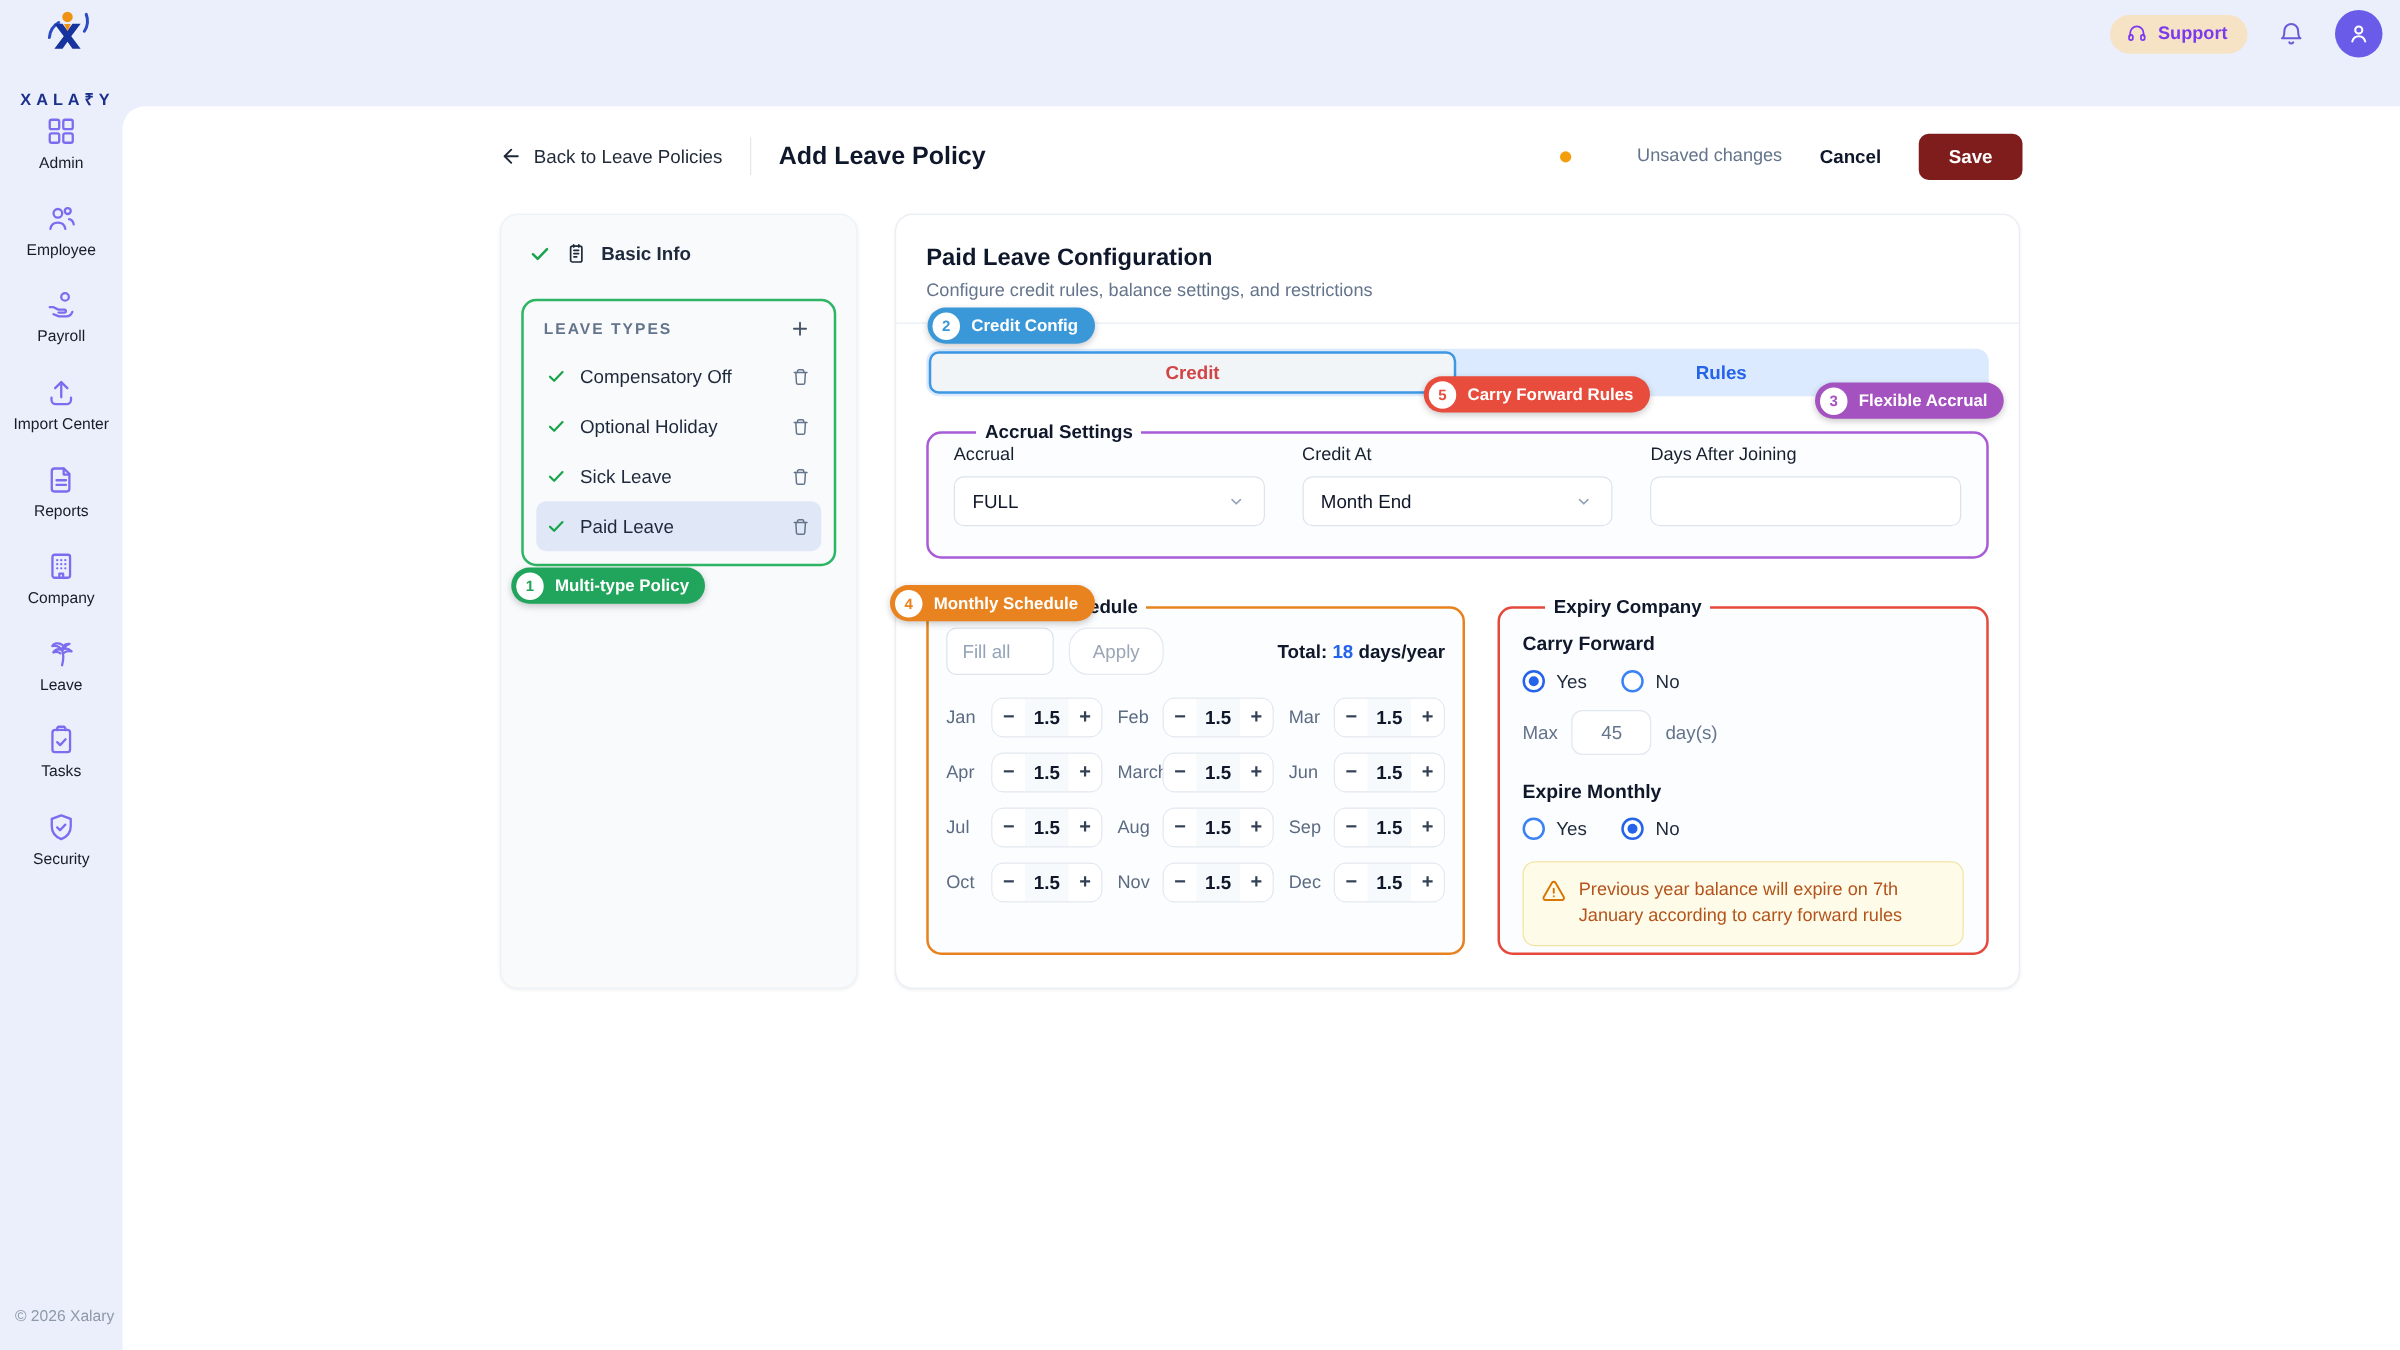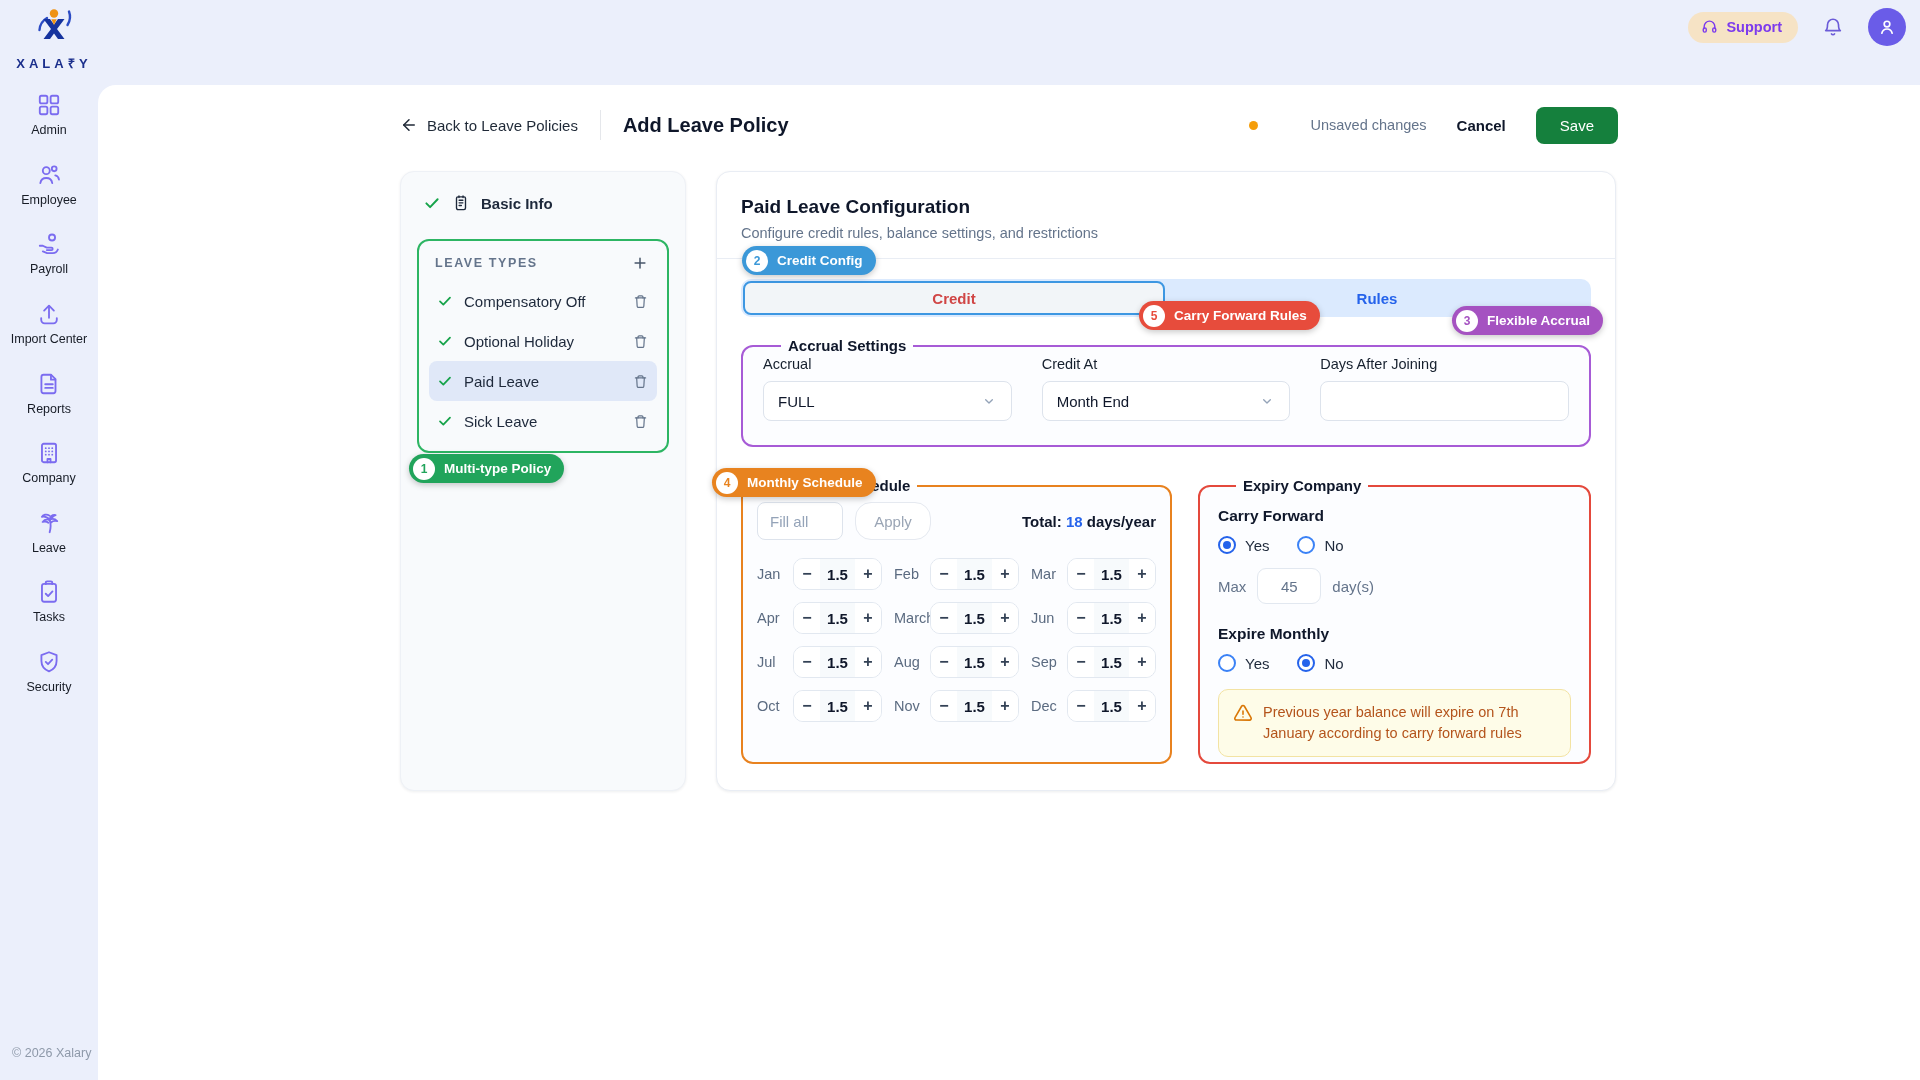--- a/index.html
+++ b/index.html
@@ -8,21 +8,21 @@
     font-family:"Liberation Sans", sans-serif;
     background:#ebeffb;
     color:#0f172a;
     position:relative;
   }
   svg { display:block; }
 
   
   .logo { position:absolute; left:12px; top:6px; width:84px; text-align:center; }
   .logo .mark { margin:0 auto; width:48px; height:46px; }
-  .wordmark { font-size:13px; font-weight:800; color:#1b2f8c; letter-spacing:4px; margin-top:2px; }
+  .wordmark { font-size:13px; font-weight:800; color:#1b2f8c; letter-spacing:4px; margin-top:18px; }
 
   
   .topbar-right { position:absolute; top:8px; right:14px; display:flex; align-items:center; gap:24px; }
   .support-pill {
     display:flex; align-items:center; gap:8px; background:#f6e3c5; color:#7c3aed;
     border:none; border-radius:17px; padding:7px 16px 7px 13px; font-size:14.5px; font-weight:600;
     font-family:inherit; cursor:pointer;
   }
   .bell { color:#6b5bd8; width:22px; height:22px; cursor:pointer; }
   .avatar { width:38px; height:38px; border-radius:50%; background:#6a5ce8; display:flex; align-items:center; justify-content:center; cursor:pointer; }
@@ -45,21 +45,21 @@
   .page-header { position:absolute; left:302px; top:14px; width:1218px; height:52px; display:flex; align-items:center; }
   .back-link { display:flex; align-items:center; gap:9px; font-size:15px; font-weight:500; color:#1f2937; cursor:pointer; }
   .back-link svg { width:18px; height:18px; color:#1f2937; }
   .hdr-divider { width:1px; height:30px; background:#e5e7eb; margin:0 22px; }
   .page-title { font-size:20px; font-weight:700; color:#0f172a; }
   .hdr-spacer { flex:1; }
   .status-chip { display:flex; align-items:center; gap:9px; margin-right:30px; }
   .status-dot { width:9px; height:9px; border-radius:50%; background:#f59e0b; }
   .status-text { font-size:14.5px; color:#64748b;margin-left:44px; }
   .cancel-btn { background:none; border:none; font-family:inherit; font-size:15px; font-weight:600; color:#0f172a; margin-right:30px; cursor:pointer; }
-  .save-btn { background:#15803d; color:#fff; border:none; border-radius:8px; padding:10px 24px; font-family:inherit; font-size:15px; font-weight:400; cursor:pointer; }
+  .save-btn { background:#7f1d1d; color:#fff; border:none; border-radius:8px; padding:10px 24px; font-family:inherit; font-size:15px; font-weight:700; cursor:pointer; }
 
   
   .steps-panel {
     position:absolute; left:302px; top:86px; width:286px; height:620px;
     background:#f8fafc; border:1px solid #eef1f6; border-radius:14px;
     box-shadow:0 1px 3px rgba(16,24,40,.07); padding:20px 16px;
   }
   .basic-info-row { display:flex; align-items:center; gap:11px; padding:2px 6px; cursor:pointer; }
   .check-ic { color:#16a34a; width:18px; height:18px; }
   .check-ic svg { width:18px; height:18px; }
@@ -370,46 +370,46 @@
                 <path d="M4.5 12.5l5 5L19.5 7"></path>
               </svg>
             </span>
             <span class="li-name">Optional Holiday</span>
             <button class="trash-btn"><span><svg viewBox="0 0 24 24" fill="none" stroke="currentColor" stroke-width="1.7" stroke-linecap="round" stroke-linejoin="round">
                   <path d="M4.8 7h14.4"></path>
                   <path d="M8.5 7V5.6A1.6 1.6 0 0 1 10.1 4h3.8a1.6 1.6 0 0 1 1.6 1.6V7"></path>
                   <path d="M6.6 7l.7 11.6a1.9 1.9 0 0 0 1.9 1.8h5.6a1.9 1.9 0 0 0 1.9-1.8L17.4 7"></path>
                 </svg></span></button>
           </div>
+          <div class="leave-item">
+            <span class="li-check">
+              <svg viewBox="0 0 24 24" fill="none" stroke="currentColor" stroke-width="2.6" stroke-linecap="round" stroke-linejoin="round">
+                <path d="M4.5 12.5l5 5L19.5 7"></path>
+              </svg>
+            </span>
+            <span class="li-name">Sick Leave</span>
+            <button class="trash-btn"><span><svg viewBox="0 0 24 24" fill="none" stroke="currentColor" stroke-width="1.7" stroke-linecap="round" stroke-linejoin="round">
+                  <path d="M4.8 7h14.4"></path>
+                  <path d="M8.5 7V5.6A1.6 1.6 0 0 1 10.1 4h3.8a1.6 1.6 0 0 1 1.6 1.6V7"></path>
+                  <path d="M6.6 7l.7 11.6a1.9 1.9 0 0 0 1.9 1.8h5.6a1.9 1.9 0 0 0 1.9-1.8L17.4 7"></path>
+                </svg></span></button>
+          </div>
           <div class="leave-item selected">
             <span class="li-check">
               <svg viewBox="0 0 24 24" fill="none" stroke="currentColor" stroke-width="2.6" stroke-linecap="round" stroke-linejoin="round">
                 <path d="M4.5 12.5l5 5L19.5 7"></path>
               </svg>
             </span>
             <span class="li-name">Paid Leave</span>
             <button class="trash-btn"><span><svg viewBox="0 0 24 24" fill="none" stroke="currentColor" stroke-width="1.7" stroke-linecap="round" stroke-linejoin="round">
                   <path d="M4.8 7h14.4"></path>
                   <path d="M8.5 7V5.6A1.6 1.6 0 0 1 10.1 4h3.8a1.6 1.6 0 0 1 1.6 1.6V7"></path>
                   <path d="M6.6 7l.7 11.6a1.9 1.9 0 0 0 1.9 1.8h5.6a1.9 1.9 0 0 0 1.9-1.8L17.4 7"></path>
                 </svg></span></button>
           </div>
-          <div class="leave-item">
-            <span class="li-check">
-              <svg viewBox="0 0 24 24" fill="none" stroke="currentColor" stroke-width="2.6" stroke-linecap="round" stroke-linejoin="round">
-                <path d="M4.5 12.5l5 5L19.5 7"></path>
-              </svg>
-            </span>
-            <span class="li-name">Sick Leave</span>
-            <button class="trash-btn"><span><svg viewBox="0 0 24 24" fill="none" stroke="currentColor" stroke-width="1.7" stroke-linecap="round" stroke-linejoin="round">
-                  <path d="M4.8 7h14.4"></path>
-                  <path d="M8.5 7V5.6A1.6 1.6 0 0 1 10.1 4h3.8a1.6 1.6 0 0 1 1.6 1.6V7"></path>
-                  <path d="M6.6 7l.7 11.6a1.9 1.9 0 0 0 1.9 1.8h5.6a1.9 1.9 0 0 0 1.9-1.8L17.4 7"></path>
-                </svg></span></button>
-          </div>
         </div>
     </div>
 
     <div class="callout" style="left: 8px; top: 282px; background: rgb(33, 164, 91);">
       <span class="callout-num" style="color: rgb(33, 164, 91);">1</span>
       <span class="callout-label">Multi-type Policy</span>
     </div>
   </aside>
 
   <section class="config-card">

